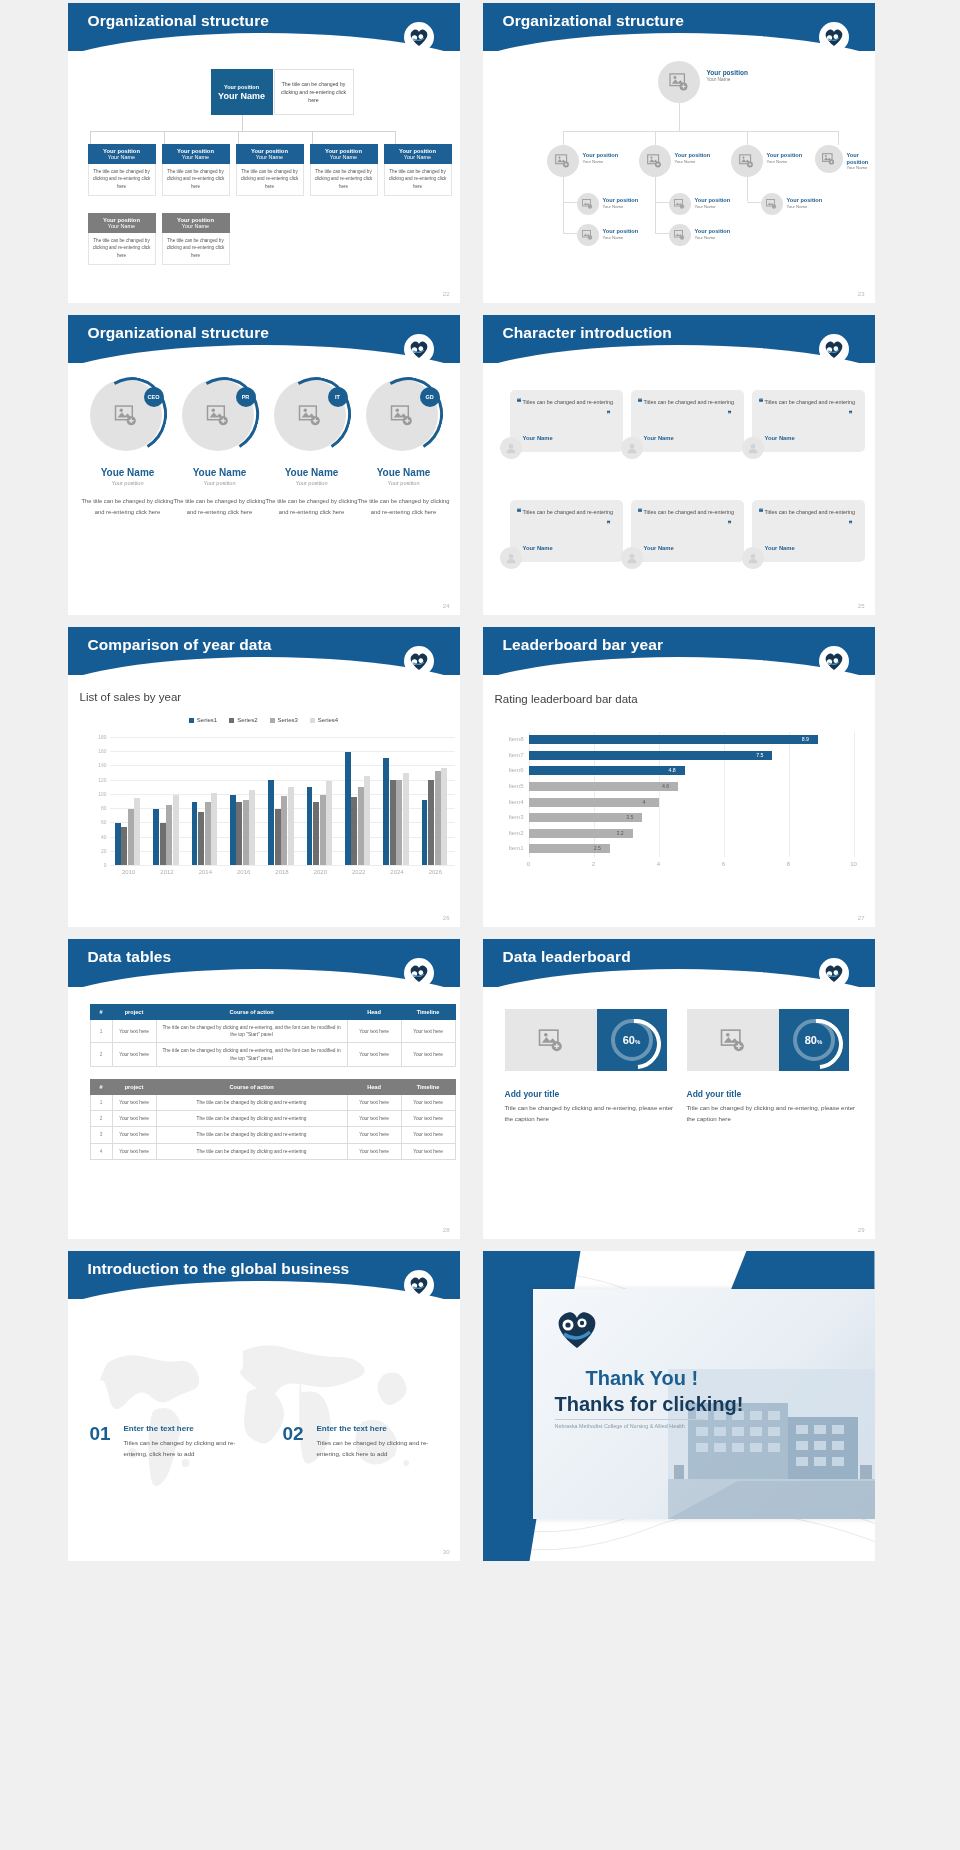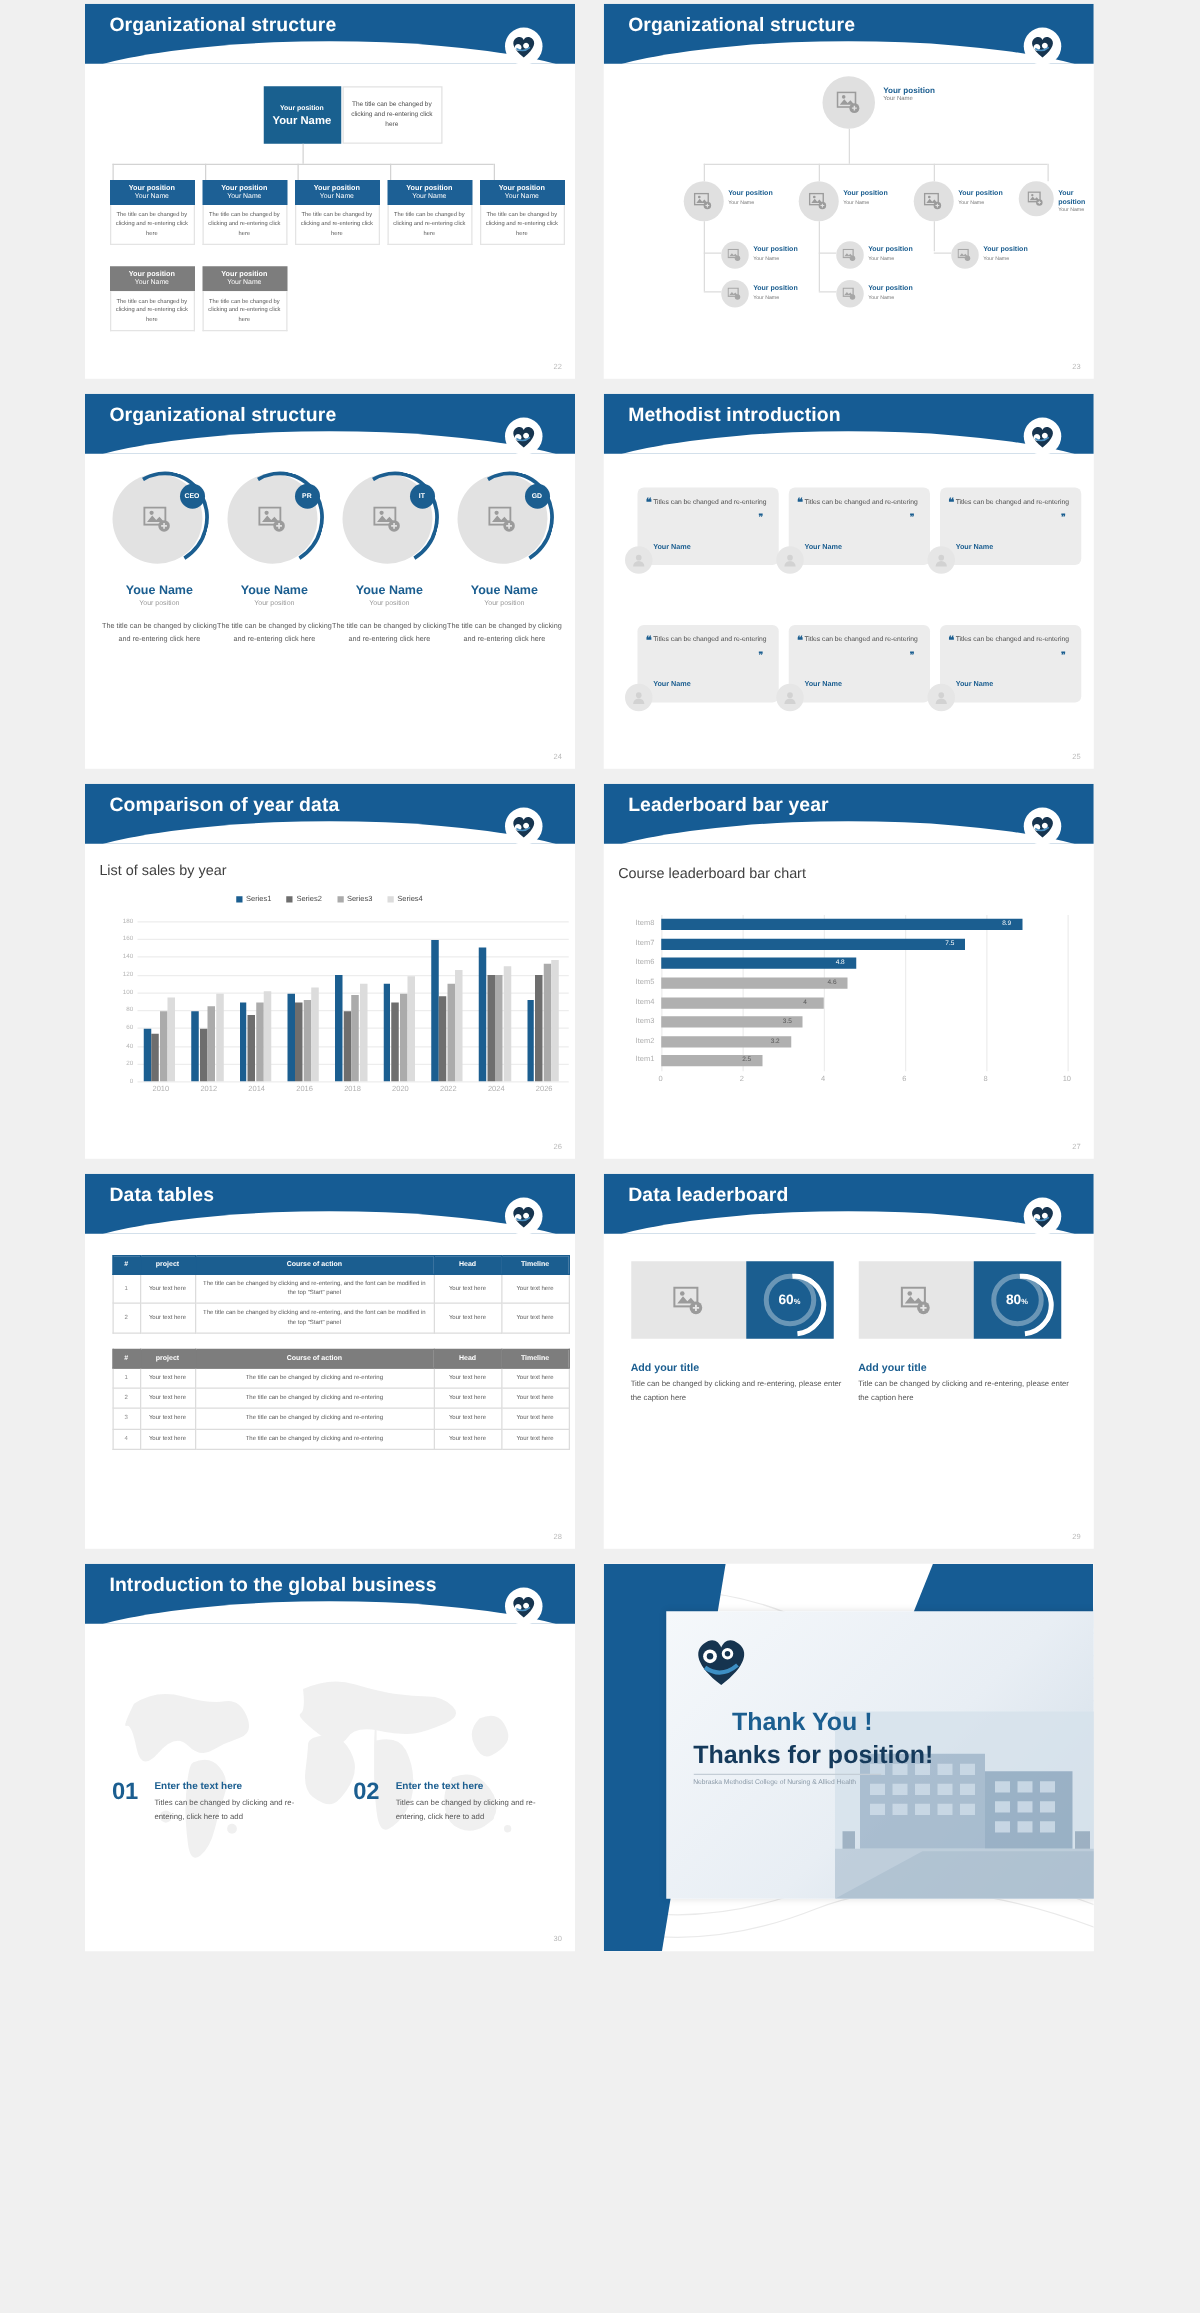--- a/index.html
+++ b/index.html
@@ -540,21 +540,21 @@
         <div class="ppos">Your position</div>
         <div class="pdesc">The title can be changed by clicking and re-entering click here</div>
       </div>
     </div>
 
     <div class="pagenum">24</div>
   </div>
 
   <div class="slide">
     <div class="band"></div>
-    <div class="band-title">Methodist introduction</div>
+    <div class="band-title">Character introduction</div>
     <div class="logo">
       <svg width="22" height="20" viewBox="0 0 24 22">
           <path d="M12 21 C2 13 1 7 5 4 C8 1.6 11 3 12 5.4 C13 3 16 1.6 19 4 C23 7 22 13 12 21 Z" fill="#16344f"></path>
           <path d="M7 9 a3 3 0 1 0 .1 0" fill="#fff"></path>
           <path d="M14 8 a2.6 2.6 0 1 0 .1 0" fill="#fff"></path>
           <path d="M5.5 13 q6 4 12 -1" stroke="#4a90c2" stroke-width="1.4" fill="none"></path>
         </svg>
     </div>
 
     <div class="qcard" style="left:27px; top:75px;">
@@ -733,21 +733,21 @@
     <div class="band-title">Leaderboard bar year</div>
     <div class="logo">
       <svg width="22" height="20" viewBox="0 0 24 22">
           <path d="M12 21 C2 13 1 7 5 4 C8 1.6 11 3 12 5.4 C13 3 16 1.6 19 4 C23 7 22 13 12 21 Z" fill="#16344f"></path>
           <path d="M7 9 a3 3 0 1 0 .1 0" fill="#fff"></path>
           <path d="M14 8 a2.6 2.6 0 1 0 .1 0" fill="#fff"></path>
           <path d="M5.5 13 q6 4 12 -1" stroke="#4a90c2" stroke-width="1.4" fill="none"></path>
         </svg>
     </div>
 
-    <div class="chart-title" style="top:66px;">Course leaderboard bar chart</div>
+    <div class="chart-title" style="top:66px;">Rating leaderboard bar data</div>
     <div class="plot" id="plot-leaderboard" style="left:46px; top:105px; width:325px; height:125px;">
         <div style="position: absolute; top: 0px; height: 125px; width: 1px; background: rgb(237, 237, 237); left: 0px;"></div>
         <div style="position: absolute; top: 129px; left: 0px; transform: translateX(-50%); font-size: 6px; color: rgb(176, 176, 176);">0</div>
         <div style="position: absolute; top: 0px; height: 125px; width: 1px; background: rgb(237, 237, 237); left: 65px;"></div>
         <div style="position: absolute; top: 129px; left: 65px; transform: translateX(-50%); font-size: 6px; color: rgb(176, 176, 176);">2</div>
         <div style="position: absolute; top: 0px; height: 125px; width: 1px; background: rgb(237, 237, 237); left: 130px;"></div>
         <div style="position: absolute; top: 129px; left: 130px; transform: translateX(-50%); font-size: 6px; color: rgb(176, 176, 176);">4</div>
         <div style="position: absolute; top: 0px; height: 125px; width: 1px; background: rgb(237, 237, 237); left: 195px;"></div>
         <div style="position: absolute; top: 129px; left: 195px; transform: translateX(-50%); font-size: 6px; color: rgb(176, 176, 176);">6</div>
         <div style="position: absolute; top: 0px; height: 125px; width: 1px; background: rgb(237, 237, 237); left: 260px;"></div>
@@ -1049,21 +1049,21 @@
       <svg class="ty-logo" viewBox="0 0 44 40">
         <path d="M22 39 C2 24 0 12 8 6 C15 0.5 20 4 22 9 C24 4 29 0.5 36 6 C44 12 42 24 22 39 Z" fill="#16344f"></path>
         <circle cx="13" cy="16" r="5.5" fill="#fff"></circle>
           <circle cx="13" cy="16" r="2.6" fill="#16344f"></circle>
         <circle cx="27" cy="14" r="4.6" fill="#fff"></circle>
           <circle cx="27" cy="14" r="2.2" fill="#16344f"></circle>
         <path d="M9 25 q13 9 26 -2" stroke="#3d8fc4" stroke-width="3.4" fill="none"></path>
       </svg>
 
       <div class="ty-t1">Thank You !</div>
-      <div class="ty-t2">Thanks for position!</div>
+      <div class="ty-t2">Thanks for clicking!</div>
       <div class="ty-rule"></div>
       <div class="ty-sub">Nebraska Methodist College of Nursing &amp; Allied Health</div>
     </div>
 
     <div class="ty-url">www.collegeppt.com</div>
   </div>
 
 </div>
 
 </body></html>

